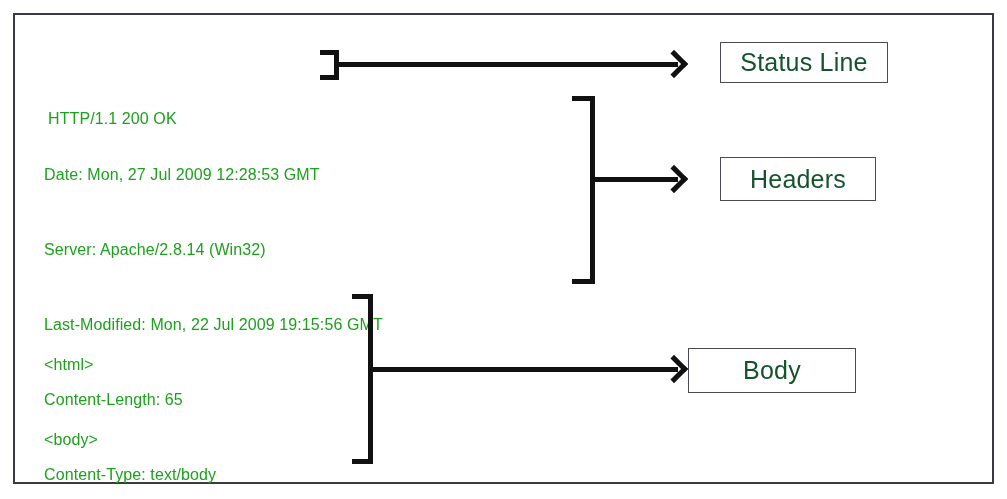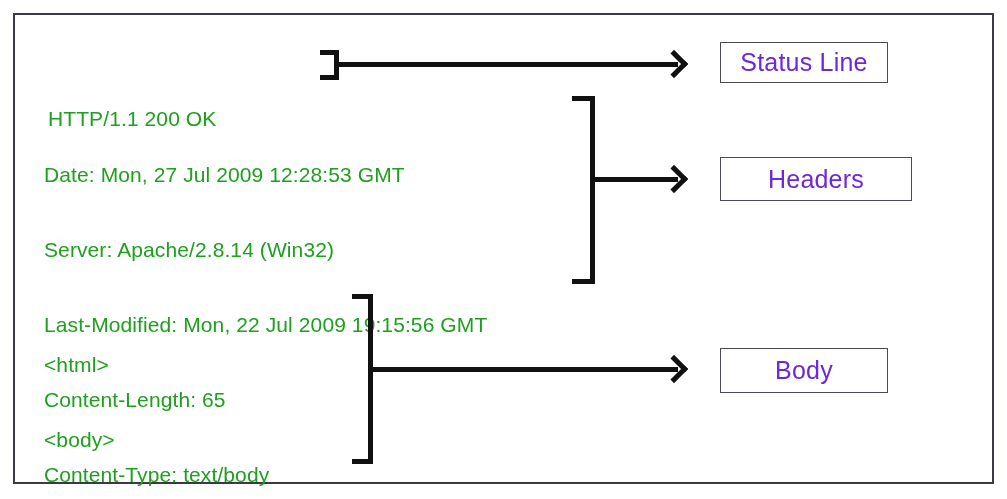--- a/index.html
+++ b/index.html
@@ -27,21 +27,21 @@
     height: 471px;
     border: 2px solid #3a3a42;
     box-sizing: border-box;
     background: #ffffff;
   }
   
   .resp-text {
     position: absolute;
     color: #1ea01e;
     font-family: "Liberation Sans", sans-serif;
-    font-size: 21px;
+    font-size: 16px;
     line-height: 25px;
     white-space: pre;
     letter-spacing: 0.1px;
   }
   #status-line-text {
     left: 48px;
     top: 56px;
   }
   #headers-text {
     left: 44px;
@@ -121,42 +121,42 @@
   #arrowhead-body {
     left: 664px;
     top: 359px;
   }
   
   .label-box {
     position: absolute;
     border: 1.6px solid #4a4a52;
     box-sizing: border-box;
     background: #ffffff;
-    color: #6d28d9;
+    color: #14532d;
     font-family: "Liberation Sans", sans-serif;
     font-size: 25px;
     display: flex;
     align-items: center;
     justify-content: center;
     letter-spacing: 0.2px;
   }
   #label-box-status {
     left: 720px;
     top: 42px;
     width: 168px;
     height: 41px;
   }
   #label-box-headers {
     left: 720px;
     top: 157px;
-    width: 192px;
+    width: 156px;
     height: 44px;
   }
   #label-box-body {
-    left: 720px;
+    left: 688px;
     top: 348px;
     width: 168px;
     height: 45px;
   }
 </style>
 </head>
 <body>
 
 <div id="diagram-root">
 

